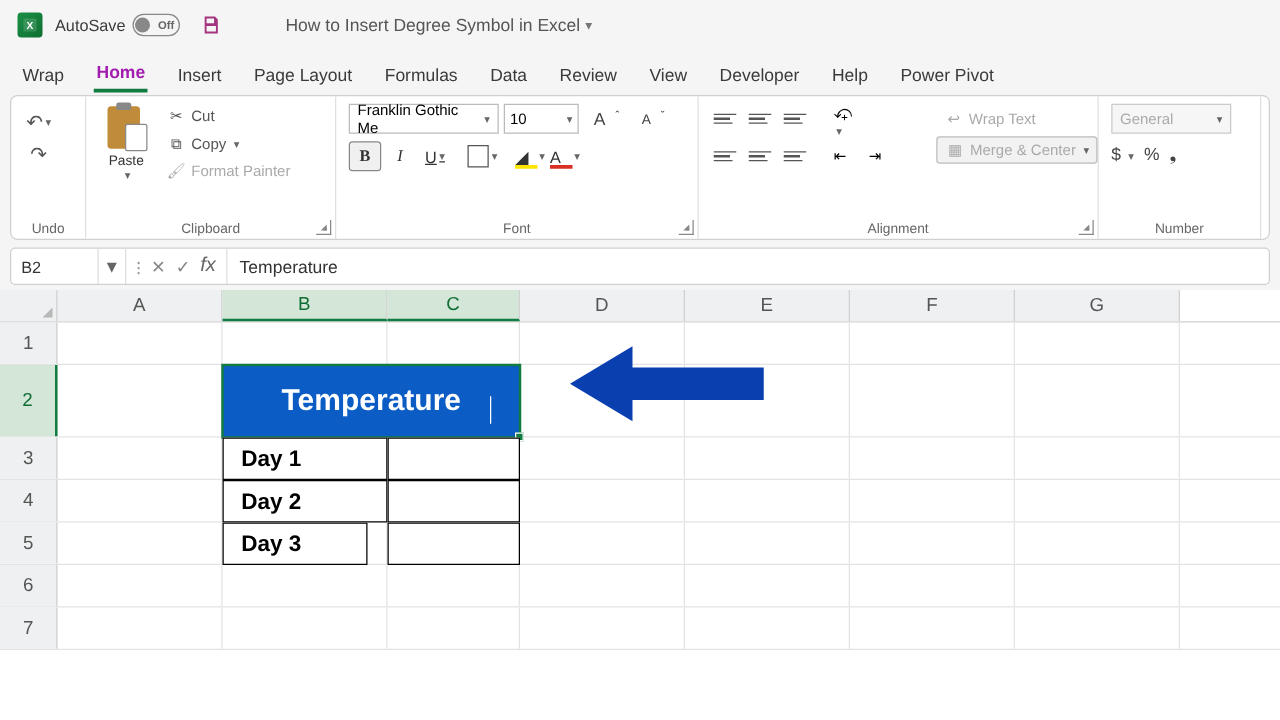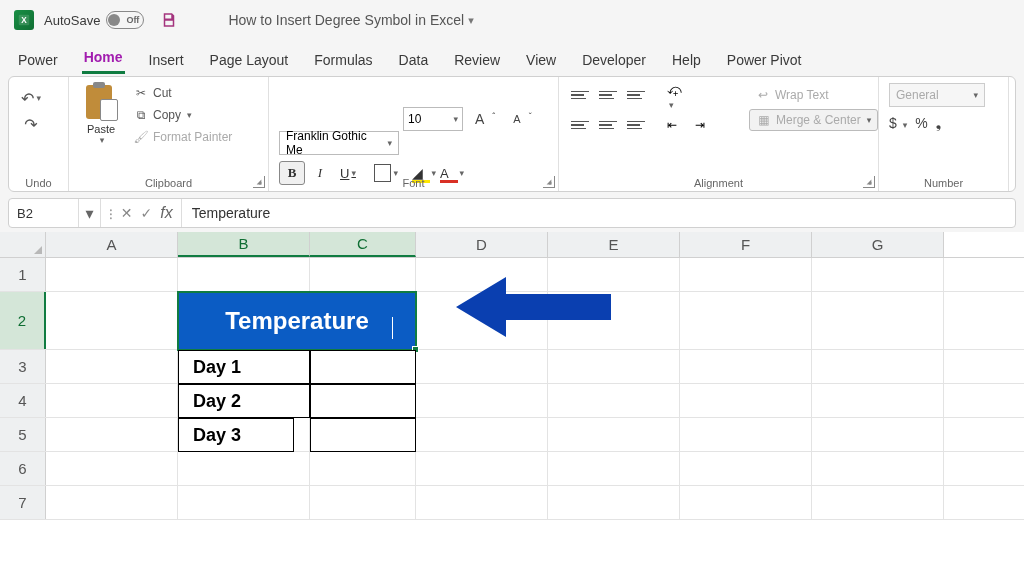--- a/index.html
+++ b/index.html
@@ -37,21 +37,21 @@
 .paste-big .clipboard::before { content:""; position:absolute; top:-3px; left:7px; width:12px; height:6px; background:#888; border-radius:2px; }
 .paste-big .sheet { position:absolute; right:0; bottom:0; width:18px; height:22px; background:#fff; border:1px solid #888; border-radius:2px; }
 
 .clip-side { display: flex; flex-direction: column; gap: 2px; font-size: 12px; color: #555; }
 .clip-row { display: flex; align-items: center; gap: 4px; padding: 2px 4px; cursor: pointer; border-radius: 3px; white-space: nowrap; }
 .clip-row.disabled { color: #aaa; }
 .small-ico { width: 16px; height: 16px; display: flex; align-items: center; justify-content: center; }
 
 .font-group .group-body { flex-direction: column; gap: 6px; }
 .font-row1 { display: flex; gap: 4px; align-items: center; }
-.font-name-box { width: 120px; height: 24px; border: 1px solid #bbb; background: #fff; font-size: 12px; padding: 0 6px; display: flex; align-items: center; justify-content: space-between; cursor: pointer; margin-top: 48px; }
+.font-name-box { width: 120px; height: 24px; border: 1px solid #bbb; background: #fff; font-size: 12px; padding: 0 6px; display: flex; align-items: center; justify-content: space-between; cursor: pointer; }
 .font-size-box { width: 60px; height: 24px; border: 1px solid #bbb; background: #fff; font-size: 12px; padding: 0 4px; display: flex; align-items: center; justify-content: space-between; cursor: pointer; }
 .grow-shrink { display:flex; gap:2px; font-size:14px; color:#444; }
 .grow-shrink span { cursor:pointer; padding:2px 4px; }
 .grow-shrink .sup { font-size:9px; vertical-align: super; }
 
 .font-row2 { display: flex; gap: 2px; align-items: center; }
 .fbtn { width: 26px; height: 24px; border: 1px solid transparent; display: flex; align-items: center; justify-content: center; font-size: 13px; cursor: pointer; border-radius: 3px; color:#333; }
 .fbtn.bold-active { border: 1px solid #888; background: #f0f0f0; font-weight: 700; font-family: "Times New Roman", serif; }
 .fbtn.italic { font-style: italic; font-family: "Times New Roman", serif; }
 .fbtn.underline { text-decoration: underline; font-family: "Times New Roman", serif; }
@@ -149,21 +149,21 @@
         <path d="M5 3h11l3 3v15H5V3zm2 2v5h8V5H7zm0 8v6h10v-6H7z"></path>
       </svg>
   </div>
   <div class="doc-title">
     <span>How to Insert Degree Symbol in Excel</span>
     <span style="font-size:11px;color:#777;">▾</span>
   </div>
 </div>
 
 <div class="tabs">
-  <div class="tab">Power</div>
+  <div class="tab">Wrap</div>
   <div class="tab active">Home</div>
   <div class="tab">Insert</div>
   <div class="tab">Page Layout</div>
   <div class="tab">Formulas</div>
   <div class="tab">Data</div>
   <div class="tab">Review</div>
   <div class="tab">View</div>
   <div class="tab">Developer</div>
   <div class="tab">Help</div>
   <div class="tab">Power Pivot</div>

